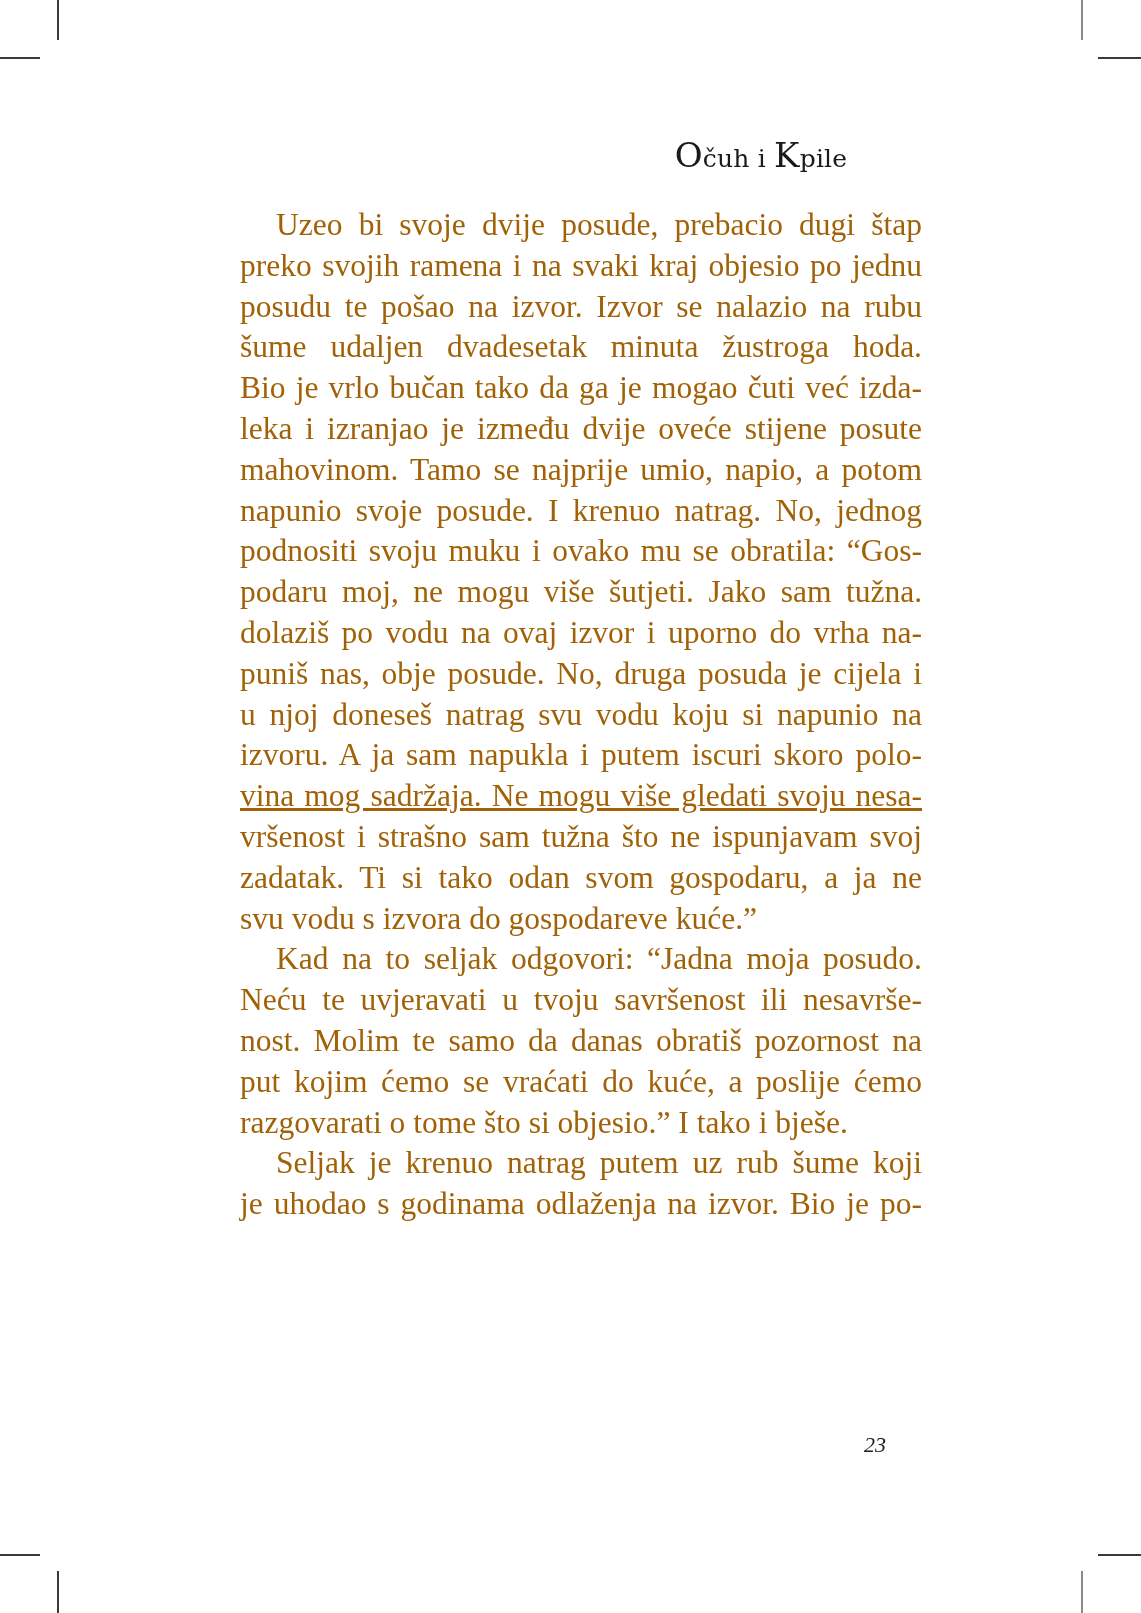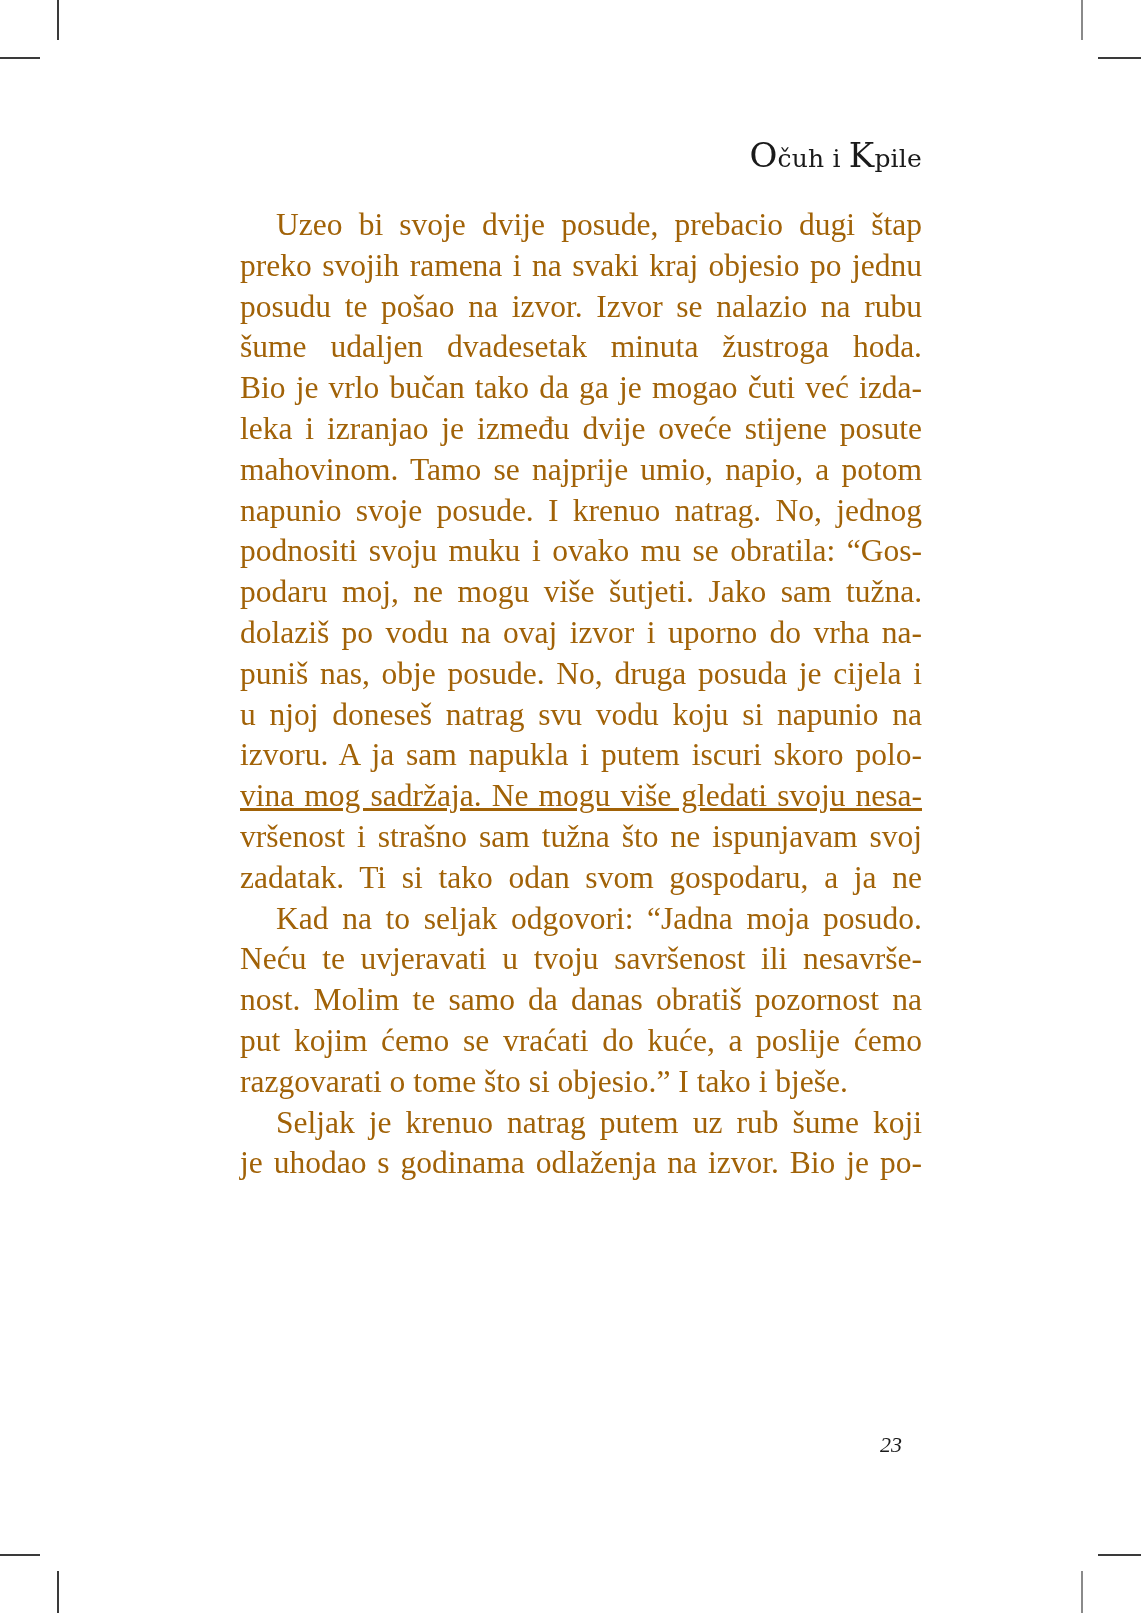--- a/index.html
+++ b/index.html
@@ -1,33 +1,33 @@
 <!DOCTYPE html>
 <html><head>
 <meta charset="utf-8">
 <style>
   html, body { margin: 0; padding: 0; background: #ffffff; }
   body { width: 1141px; height: 1613px; position: relative; overflow: hidden; }
   .crop { position: absolute; background: #3a3a3a; }
   .header {
     position: absolute; left: 600px; top: 138px; width: 322px;
-    text-align: right; font-family: "DejaVu Serif", serif; font-size: 25px; color: #1a1a1a;
+    text-align: center; font-family: "DejaVu Serif", serif; font-size: 25px; color: #1a1a1a;
     letter-spacing: 0.2px;
   }
   .header .big { font-size: 34px; line-height: 1; }
   .body-text {
     position: absolute; left: 240px; top: 205px; width: 682px;
     font-family: "Liberation Serif", serif; font-size: 31.5px; line-height: 40.8px;
     color: #a16207; text-align: justify; text-align-last: justify;
   }
   .line { display: block; white-space: nowrap; text-align: justify; text-align-last: justify; }
   .line.indent { padding-left: 36px; }
   .line.last { text-align-last: left; }
   .page-number {
-    position: absolute; left: 800px; top: 1432px; width: 102px; text-align: right;
+    position: absolute; left: 784px; top: 1432px; width: 102px; text-align: right;
     font-family: "Liberation Serif", serif; font-style: italic; font-size: 22px; color: #1a1a1a;
   }
 </style>
 </head>
 <body>
 
 <div class="crop" style="left:57px; top:0; width:1.5px; height:40px;"></div>
 <div class="crop" style="left:0; top:57px; width:40px; height:1.5px;"></div>
 <div class="crop" style="left:1081px; top:0; width:1.5px; height:40px; background:#8a8a8a;"></div>
 <div class="crop" style="left:1098px; top:57px; width:43px; height:1.5px;"></div>
@@ -52,20 +52,21 @@
       <span class="line" style="display: block; word-spacing: 6.44643px;">napunio svoje posude. I krenuo natrag. No, jednog</span>
       <span class="line" style="display: block; word-spacing: 3.66406px;">podnositi svoju muku i ovako mu se obratila: “Gos-</span>
       <span class="line" style="display: block; word-spacing: 6.62305px;">podaru moj, ne mogu više šutjeti. Jako sam tužna.</span>
       <span class="line" style="display: block; word-spacing: 4.51406px;">dolaziš po vodu na ovaj izvor i uporno do vrha na-</span>
       <span class="line" style="display: block; word-spacing: 3.84722px;">puniš nas, obje posude. No, druga posuda je cijela i</span>
       <span class="line" style="display: block; word-spacing: 5.88368px;">u njoj doneseš natrag svu vodu koju si napunio na</span>
       <span class="line" style="display: block; word-spacing: 4.03819px;">izvoru. A ja sam napukla i putem iscuri skoro polo-</span>
       <span class="line" style="display: block; word-spacing: 2.25586px; text-decoration: underline;">vina mog sadržaja. Ne mogu više gledati svoju nesa-</span>
       <span class="line" style="display: block; word-spacing: 4.10352px;">vršenost i strašno sam tužna što ne ispunjavam svoj</span>
       <span class="line" style="display: block; word-spacing: 7.82986px;">zadatak. Ti si tako odan svom gospodaru, a ja ne</span>
+      <span class="line last">svu vodu s izvora do gospodareve kuće.”</span>
     </div>
     <div>
       <span class="line indent" style="display: block; word-spacing: 5.80134px;">Kad na to seljak odgovori: “Jadna moja posudo.</span>
       <span class="line" style="display: block; word-spacing: 7.83036px;">Neću te uvjeravati u tvoju savršenost ili nesavrše-</span>
       <span class="line" style="display: block; word-spacing: 5.30859px;">nost. Molim te samo da danas obratiš pozornost na</span>
       <span class="line" style="display: block; word-spacing: 5.79861px;">put kojim ćemo se vraćati do kuće, a poslije ćemo</span>
       <span class="line last">razgovarati o tome što si objesio.” I tako i bješe.</span>
     </div>
     <div>
       <span class="line indent" style="display: block; word-spacing: 6.17578px;">Seljak je krenuo natrag putem uz rub šume koji</span>

